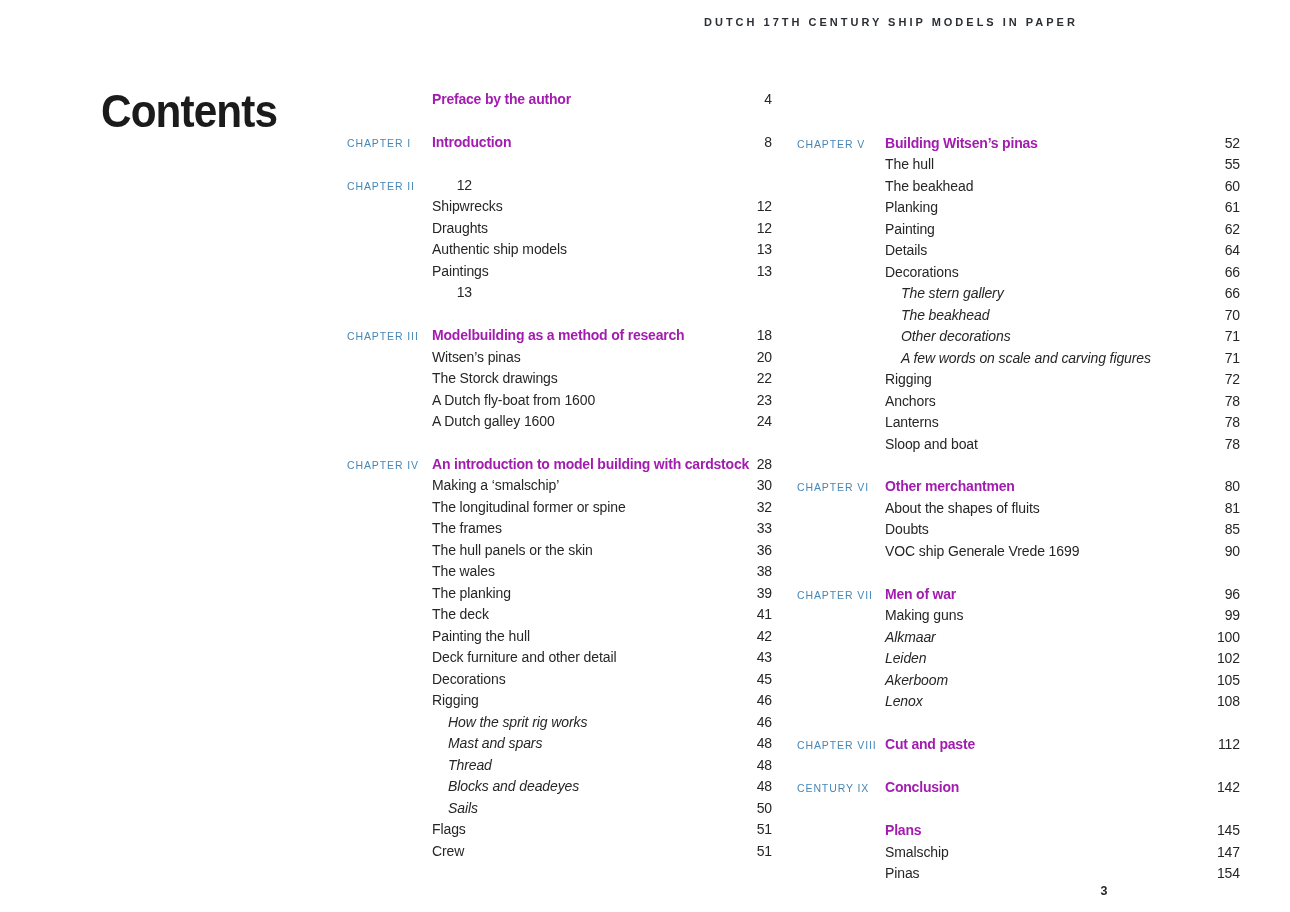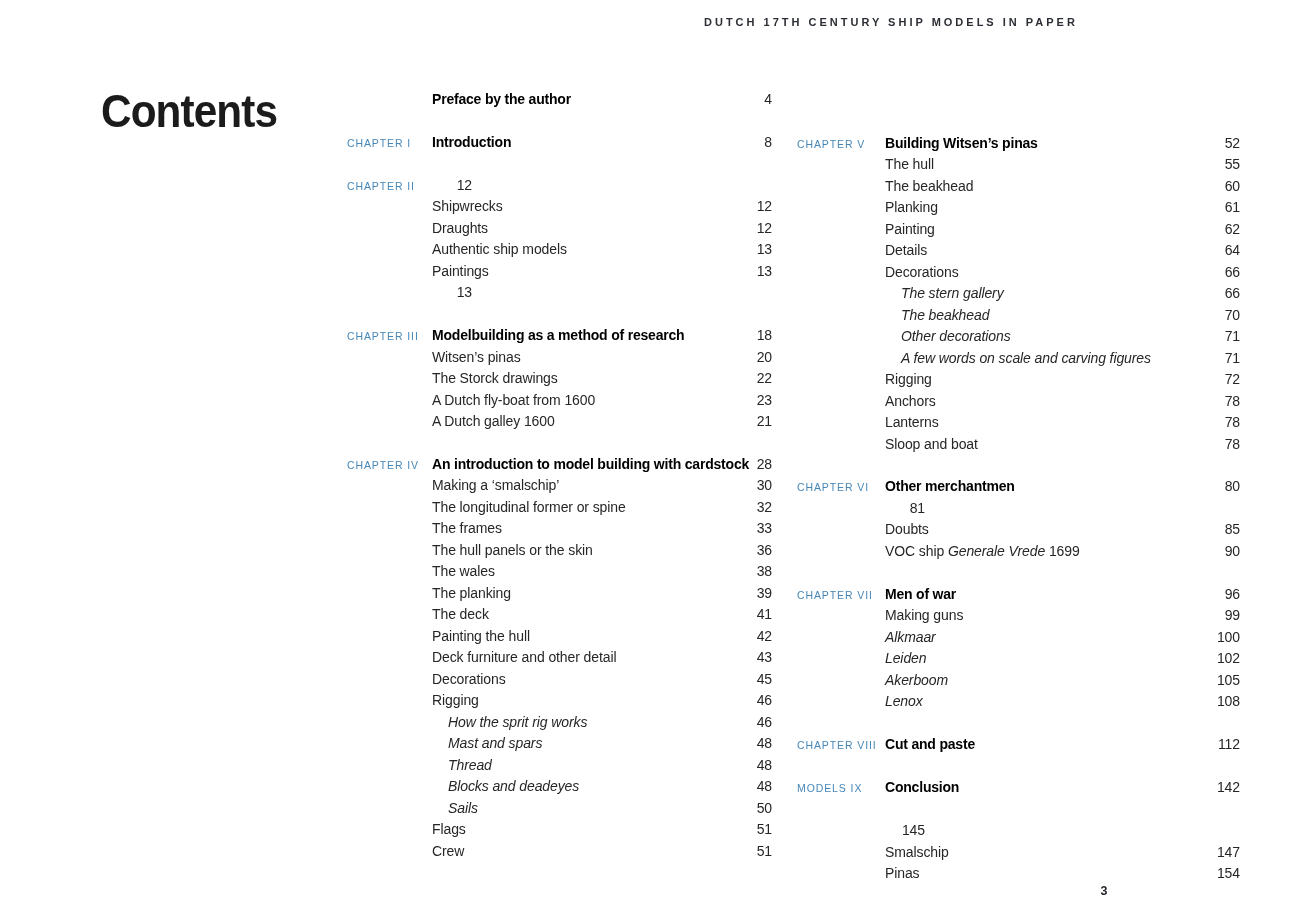--- a/index.html
+++ b/index.html
@@ -64,24 +64,24 @@
   .right .chapter-cell { width: 88px; }
 
   .title-cell {
     flex: 1 1 auto;
     min-width: 0;
     font-size: 14px;
     letter-spacing: -0.1px;
     white-space: nowrap;
     color: #262626;
   }
-  .title-cell.bold { font-weight: 700; color: #000000; letter-spacing: -0.2px; }
+  .title-cell.bold { font-weight: 700; color: #a21caf; letter-spacing: -0.2px; }
   .title-cell.italic { font-style: italic; }
   .title-cell.indent { padding-left: 16px; }
-  .title-cell .it { font-style: italic; }
+  .title-cell .it { }
 
   .page-cell {
     flex: 0 0 40px;
     text-align: right;
     font-size: 14px;
     letter-spacing: -0.1px;
     color: #262626;
   }
 
   .folio {
@@ -160,21 +160,21 @@
       <span class="page-cell">22</span>
     </div>
     <div class="row">
       <span class="chapter-cell"></span>
       <span class="title-cell">A Dutch fly-boat from 1600</span>
       <span class="page-cell">23</span>
     </div>
     <div class="row">
       <span class="chapter-cell"></span>
       <span class="title-cell">A Dutch galley 1600</span>
-      <span class="page-cell">21</span>
+      <span class="page-cell">24</span>
     </div>
     <div class="row spacer"></div>
     <div class="row">
       <span class="chapter-cell">CHAPTER IV</span>
       <span class="title-cell bold">An introduction to model building with cardstock</span>
       <span class="page-cell">28</span>
     </div>
     <div class="row">
       <span class="chapter-cell"></span>
       <span class="title-cell">Making a ‘smalschip’</span>
@@ -344,20 +344,21 @@
       <span class="page-cell">78</span>
     </div>
     <div class="row spacer"></div>
     <div class="row">
       <span class="chapter-cell">CHAPTER VI</span>
       <span class="title-cell bold">Other merchantmen</span>
       <span class="page-cell">80</span>
     </div>
     <div class="row">
       <span class="chapter-cell"></span>
+      <span class="title-cell">About the shapes of fluits</span>
       <span class="page-cell">81</span>
     </div>
     <div class="row">
       <span class="chapter-cell"></span>
       <span class="title-cell">Doubts</span>
       <span class="page-cell">85</span>
     </div>
     <div class="row">
       <span class="chapter-cell"></span>
       <span class="title-cell"><span>VOC ship </span><span class="it">Generale Vrede</span><span> 1699</span></span>
@@ -395,27 +396,28 @@
       <span class="page-cell">108</span>
     </div>
     <div class="row spacer"></div>
     <div class="row">
       <span class="chapter-cell">CHAPTER VIII</span>
       <span class="title-cell bold">Cut and paste</span>
       <span class="page-cell">112</span>
     </div>
     <div class="row spacer"></div>
     <div class="row">
-      <span class="chapter-cell">MODELS IX</span>
+      <span class="chapter-cell">CENTURY IX</span>
       <span class="title-cell bold">Conclusion</span>
       <span class="page-cell">142</span>
     </div>
     <div class="row spacer"></div>
     <div class="row">
       <span class="chapter-cell"></span>
+      <span class="title-cell bold">Plans</span>
       <span class="page-cell">145</span>
     </div>
     <div class="row">
       <span class="chapter-cell"></span>
       <span class="title-cell">Smalschip</span>
       <span class="page-cell">147</span>
     </div>
     <div class="row">
       <span class="chapter-cell"></span>
       <span class="title-cell">Pinas</span>

